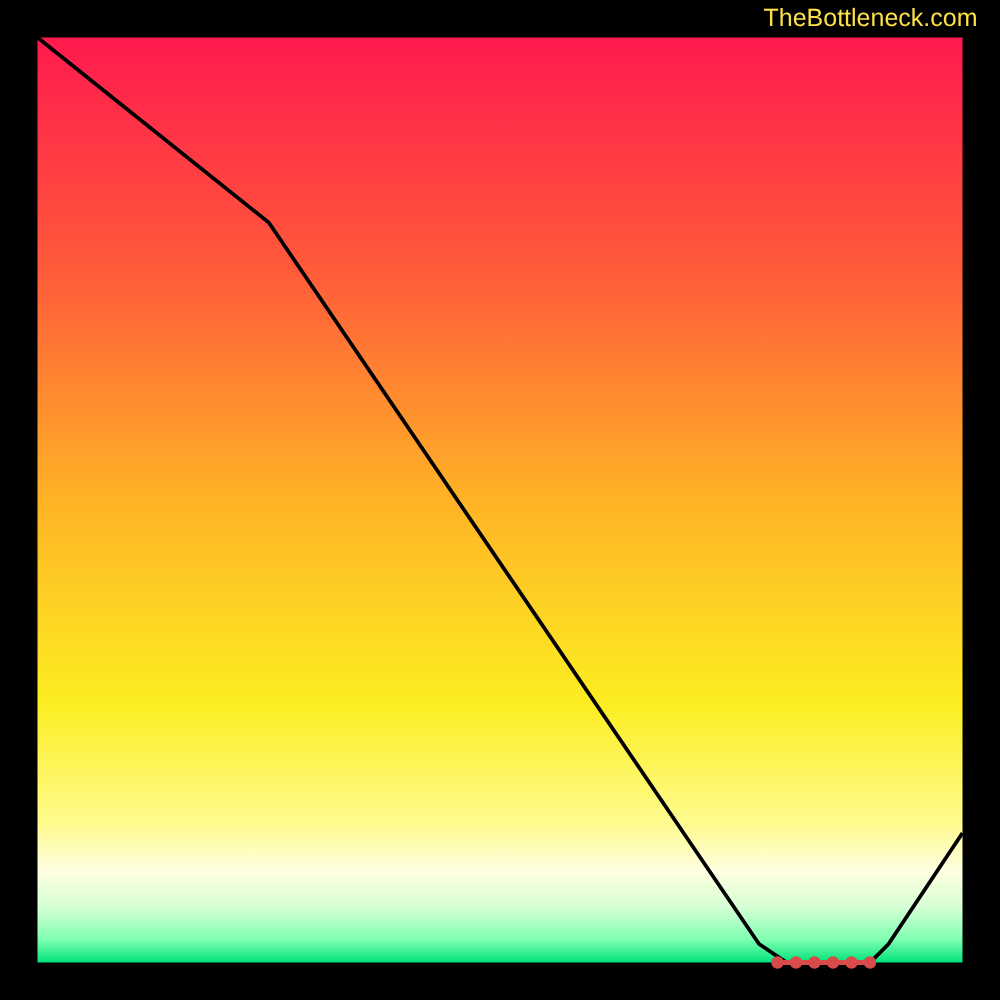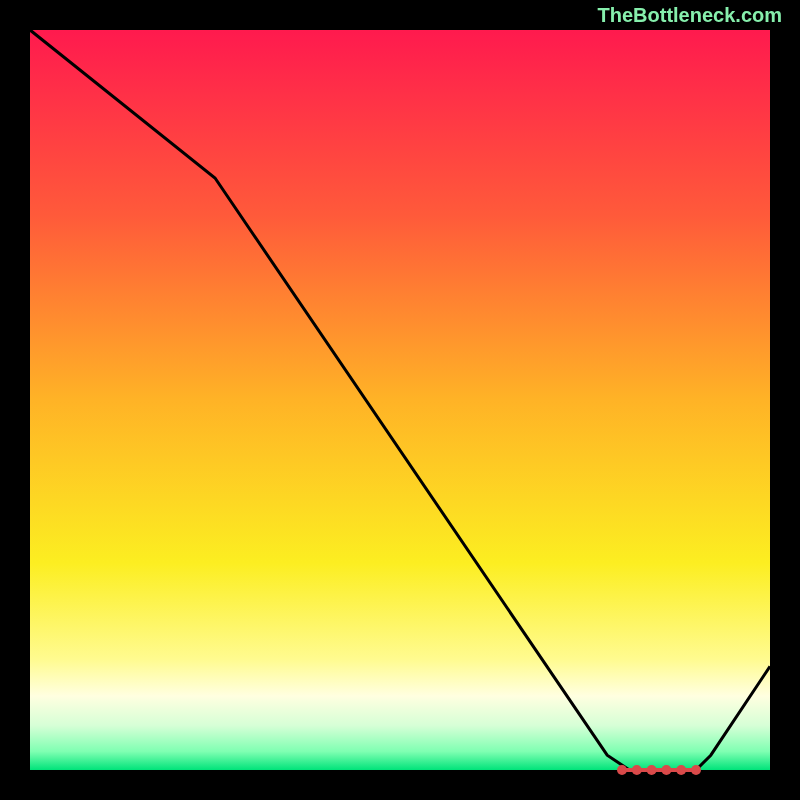--- a/index.html
+++ b/index.html
@@ -13,23 +13,23 @@
   }
   .container {
     position: relative;
     width: 800px;
     height: 800px;
   }
   .attribution {
     position: absolute;
     top: 4px;
     right: 18px;
-    color: #86efac;
+    color: #fde047;
     font-size: 20px;
-    font-weight: bold;
+    font-weight: normal;
     z-index: 10;
   }
   svg {
     display: block;
   }
 </style>
 </head>
 <body>
 
 <div class="container">

